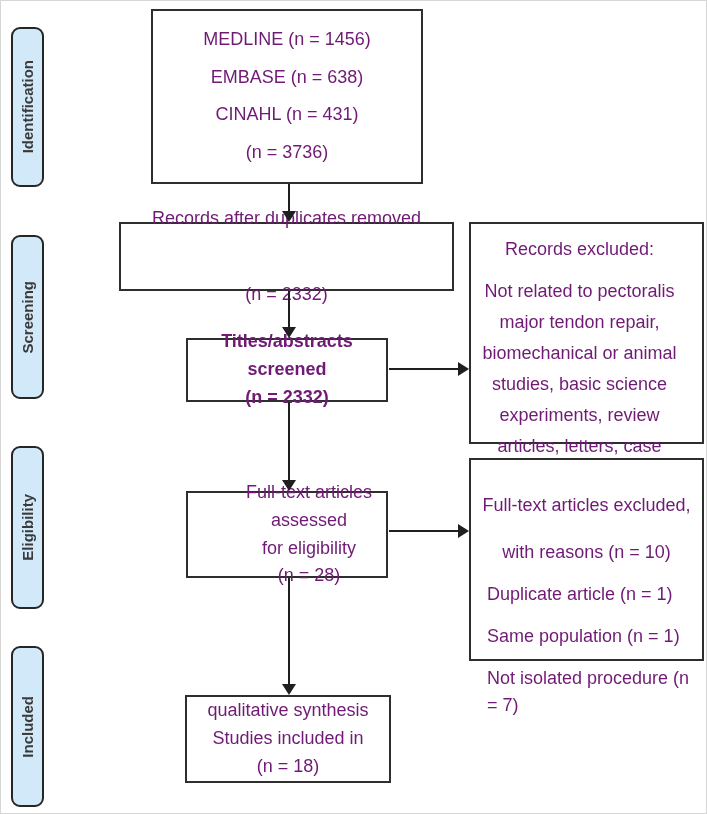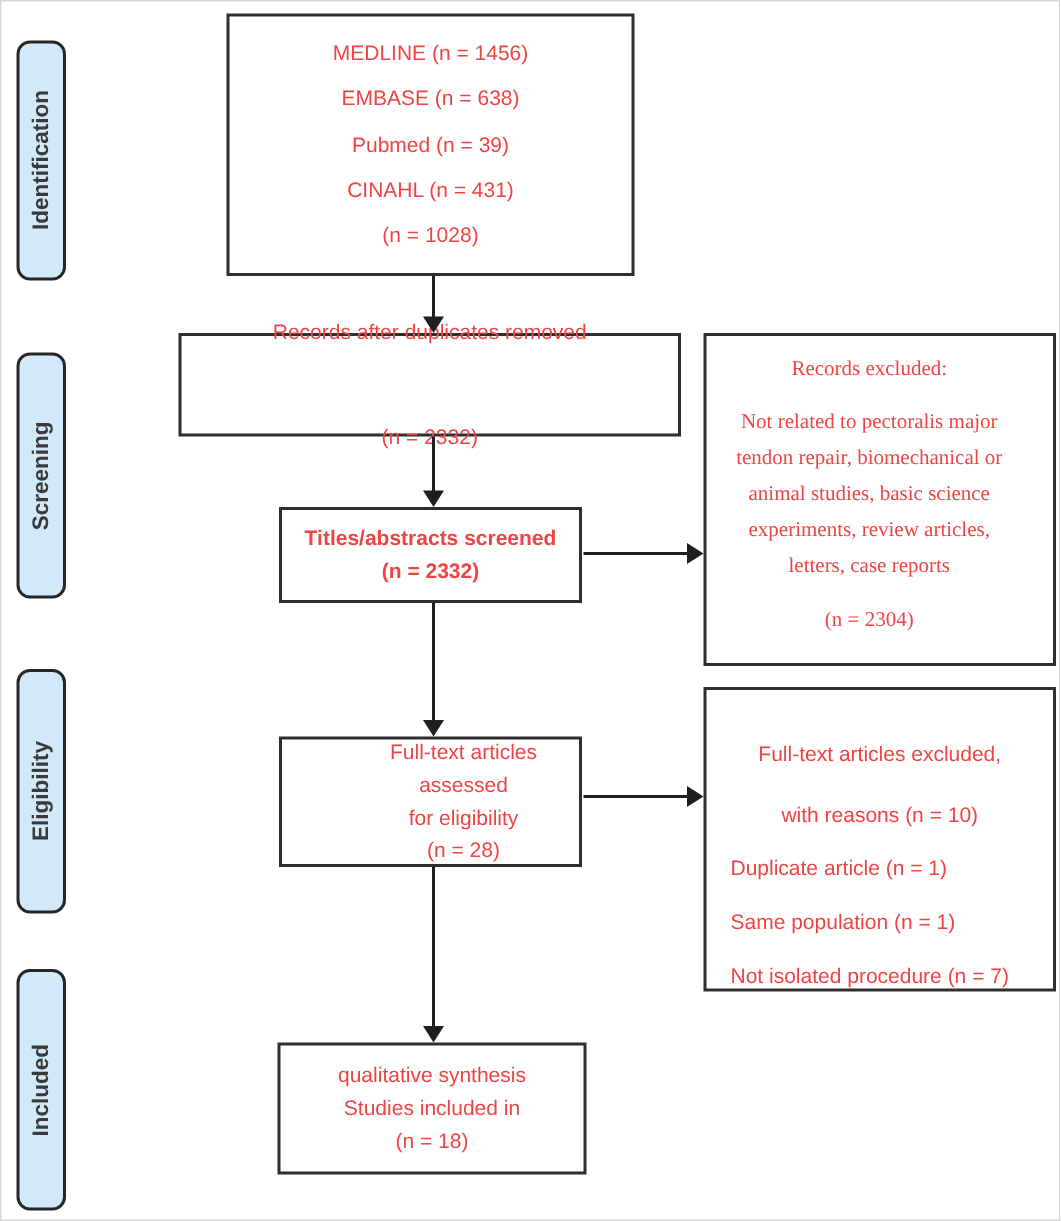--- a/index.html
+++ b/index.html
@@ -31,33 +31,32 @@
     color:#3a3a3a;
     white-space:nowrap;
   }
 
   
   .box{
     position:absolute;
     background:#ffffff;
     border:2px solid #2e2e2e;
     box-sizing:border-box;
-    font-size:14px;
+    font-size:18px;
     line-height:1.55;
     text-align:center;
     display:flex;flex-direction:column;justify-content:center;
-    color:#ef4444;
+    color:#701a75;
   }
   .box.spread{justify-content:space-around;padding:10px 4px;}
   .box .line{width:100%;}
 
   .excl{
     justify-content:flex-start;
     padding:12px 20px 10px 6px;
-    font-family:Liberation Serif, serif;
   }
   .excl .excl-title{margin-bottom:12px;}
   .excl .excl-body{line-height:1.72;padding:0 2px;}
   .excl .excl-count{margin-top:13px;}
 
   .excl2{justify-content:flex-start;padding:13px 6px 10px 6px;}
   .excl2 .excl2-title{line-height:1.55;margin-top:19px;}
   .excl2 .reason{text-align:left;padding-left:10px;margin-top:14px;}
 
   
@@ -88,23 +87,22 @@
   <div class="stage" style="top:445px;height:163px;">
     <span>Eligibility</span>
   </div>
   <div class="stage" style="top:645px;height:161px;">
     <span>Included</span>
   </div>
 
   <div class="box spread" style="left:150px;top:8px;width:272px;height:175px;">
     <div class="line">MEDLINE (n = 1456)</div>
     <div class="line">EMBASE (n = 638)</div>
-    <div class="line">Pubmed (n = 39)</div>
     <div class="line">CINAHL (n = 431)</div>
-    <div class="line">(n = 1028)</div>
+    <div class="line">(n = 3736)</div>
   </div>
 
   <div class="box" style="left:118px;top:221px;width:335px;height:69px;gap:48px;">
     <div class="line">Records after duplicates removed</div>
     <div class="line">(n = 2332)</div>
   </div>
 
   <div class="box" style="left:185px;top:337px;width:202px;height:64px;font-weight:bold;">
     <div class="line">Titles/abstracts screened</div>
     <div class="line">(n = 2332)</div>

